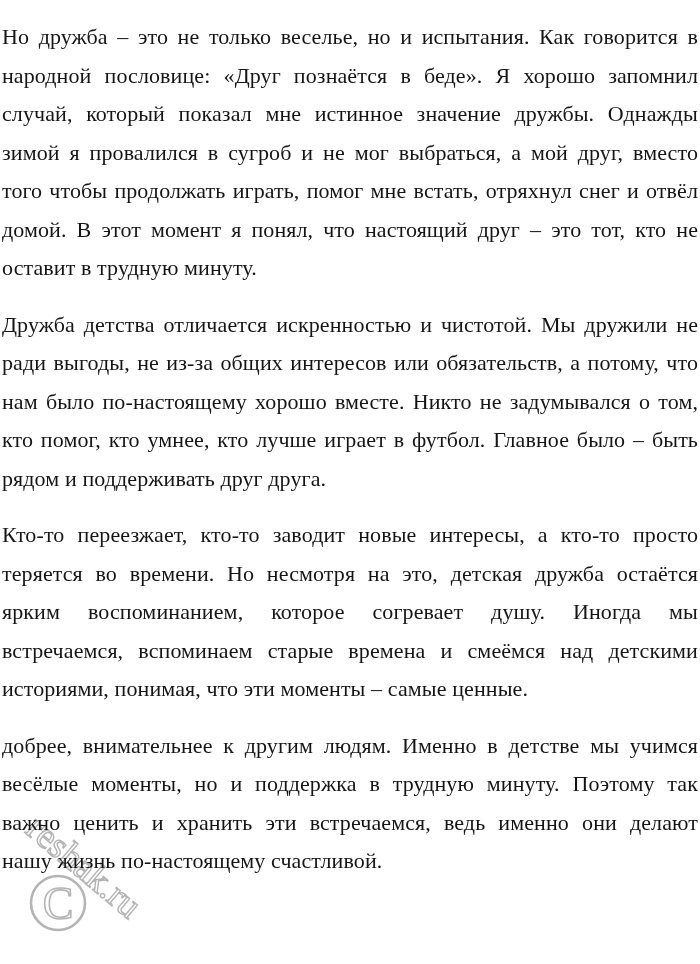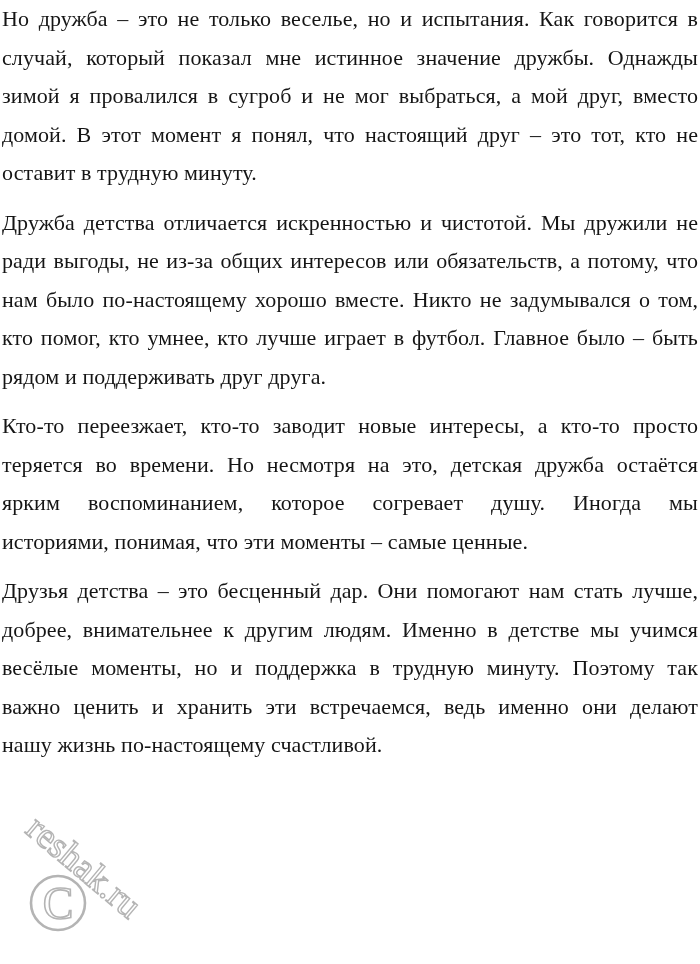--- a/index.html
+++ b/index.html
@@ -25,21 +25,21 @@
     z-index: 0;
     pointer-events: none;
   }
   .content {
     position: relative;
     z-index: 1;
     padding: 0 2px;
     box-sizing: border-box;
   }
   .para {
-    margin: 0 0 11px 0;
+    margin: 18px 0 11px 0;
   }
   .line {
     display: block;
     font-size: 22px;
     line-height: 38.5px;
     text-align: justify;
     text-align-last: justify;
     white-space: normal;
     letter-spacing: 0.1px;
   }
@@ -58,43 +58,45 @@
       <text x="24" y="47" transform="rotate(40 24 47)" font-family="Liberation Serif, serif" font-size="37" stroke-width="1.4" fill="none">reshak.ru</text>
       <circle cx="58" cy="118" r="27" stroke-width="2.6"></circle>
       <text x="58" y="134" text-anchor="middle" font-family="Liberation Serif, serif" font-size="46" stroke-width="1.6" fill="none">C</text>
     </g>
   </svg>
 
   <div class="content">
 
     <p class="para">
       <span class="line">Но дружба – это не только веселье, но и испытания. Как говорится в</span>
+      <span class="line">народной пословице: «Друг познаётся в беде». Я хорошо запомнил</span>
       <span class="line">случай, который показал мне истинное значение дружбы. Однажды</span>
       <span class="line">зимой я провалился в сугроб и не мог выбраться, а мой друг, вместо</span>
+      <span class="line">того чтобы продолжать играть, помог мне встать, отряхнул снег и отвёл</span>
       <span class="line">домой. В этот момент я понял, что настоящий друг – это тот, кто не</span>
       <span class="line last">оставит в трудную минуту.</span>
     </p>
 
     <p class="para">
       <span class="line">Дружба детства отличается искренностью и чистотой. Мы дружили не</span>
       <span class="line">ради выгоды, не из-за общих интересов или обязательств, а потому, что</span>
       <span class="line">нам было по-настоящему хорошо вместе. Никто не задумывался о том,</span>
       <span class="line">кто помог, кто умнее, кто лучше играет в футбол. Главное было – быть</span>
       <span class="line last">рядом и поддерживать друг друга.</span>
     </p>
 
     <p class="para">
       <span class="line">Кто-то переезжает, кто-то заводит новые интересы, а кто-то просто</span>
       <span class="line">теряется во времени. Но несмотря на это, детская дружба остаётся</span>
       <span class="line">ярким воспоминанием, которое согревает душу. Иногда мы</span>
+      <span class="line">встречаемся, вспоминаем старые времена и смеёмся над детскими</span>
       <span class="line last">историями, понимая, что эти моменты – самые ценные.</span>
     </p>
 
     <p class="para">
-      <span class="line">Друзья детства – это бесценный дар. Они помогают нам стать лучше,</span>
       <span class="line">добрее, внимательнее к другим людям. Именно в детстве мы учимся</span>
       <span class="line">весёлые моменты, но и поддержка в трудную минуту. Поэтому так</span>
       <span class="line">важно ценить и хранить эти встречаемся, ведь именно они делают</span>
       <span class="line last">нашу жизнь по-настоящему счастливой.</span>
     </p>
 
   </div>
 </div>
 
 </body></html>

